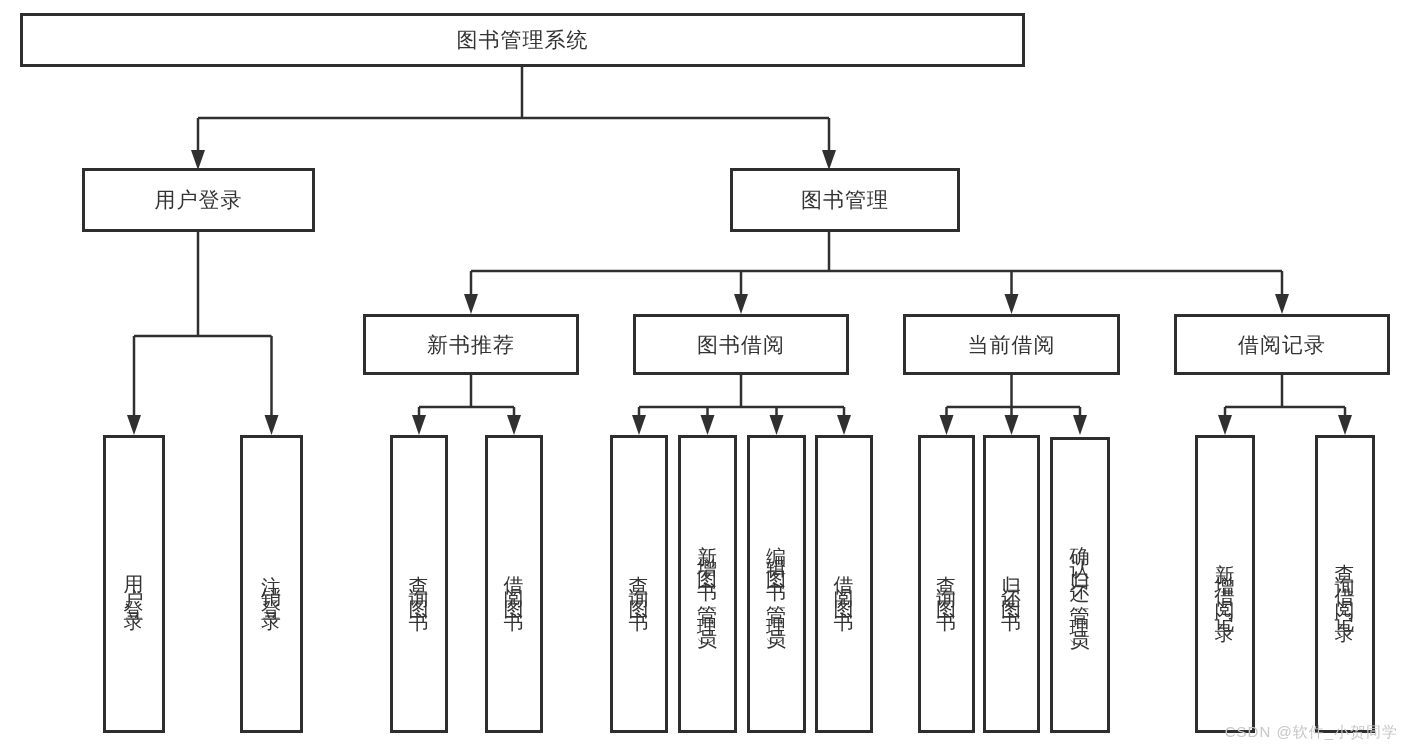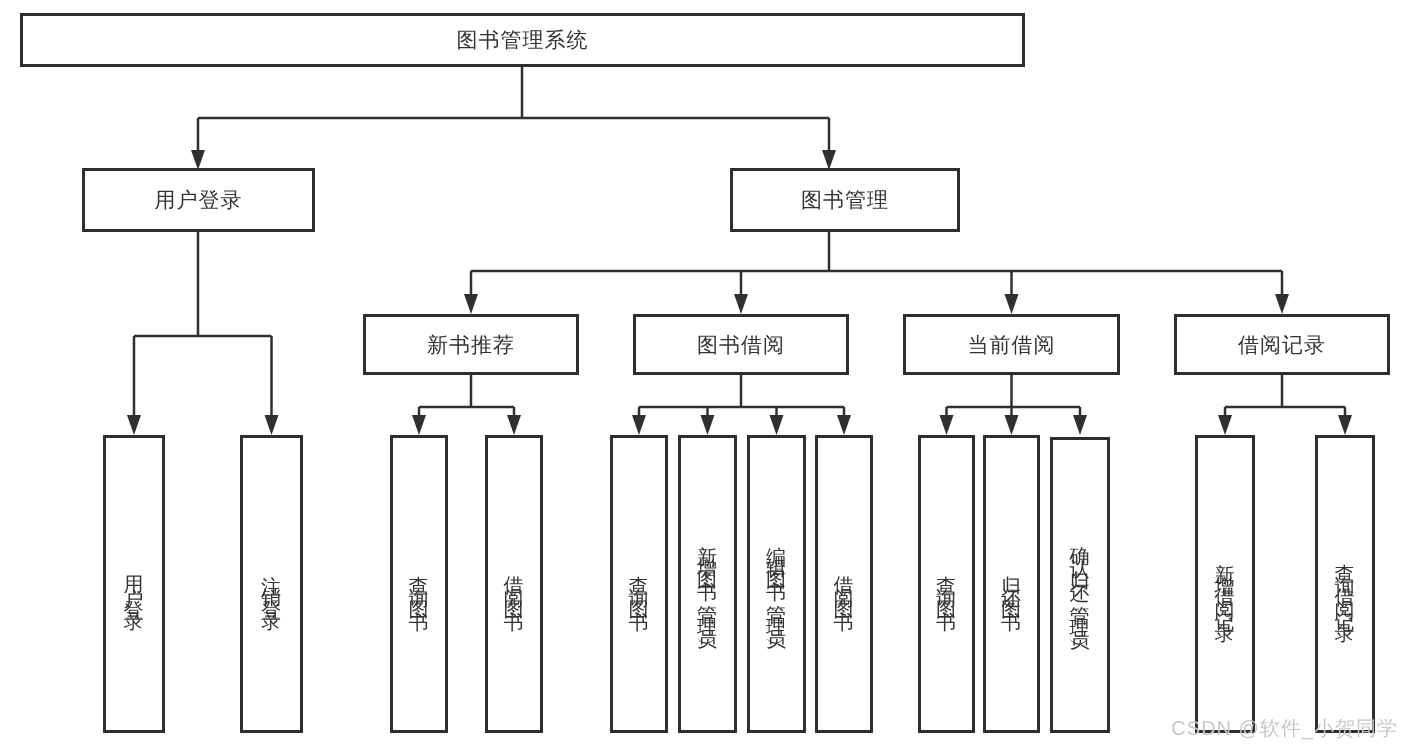--- a/index.html
+++ b/index.html
@@ -35,21 +35,21 @@
     text-orientation: mixed;
     font-size: 20px;
     line-height: 1;
     letter-spacing: 12px;
     color: #333333;
   }
   #watermark {
     position: absolute;
     right: 7px;
     bottom: 5px;
-    font-size: 20px;
+    font-size: 15px;
     color: #c7c7c7;
     letter-spacing: 1px;
     z-index: 5;
     white-space: nowrap;
   }
 </style>
 </head>
 <body>
 
 <div id="canvas">

